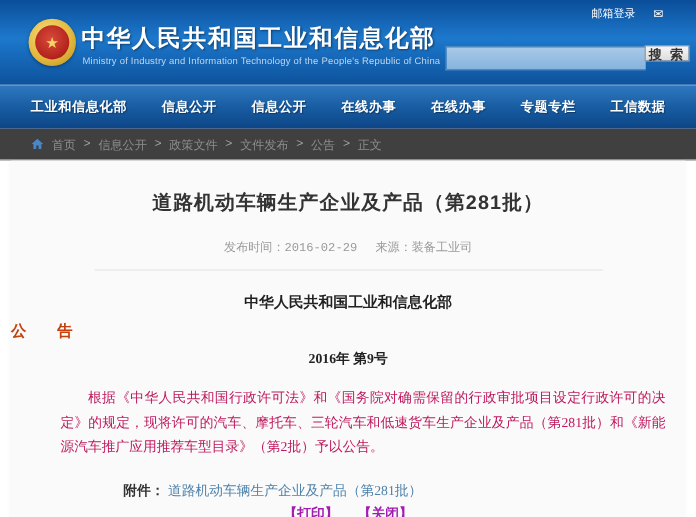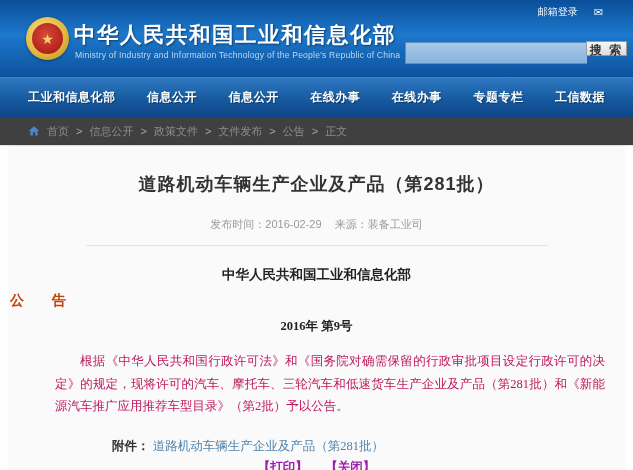--- a/index.html
+++ b/index.html
@@ -103,21 +103,21 @@
     background:#fafafa;
     box-shadow:0 0 5px rgba(0,0,0,.06);
   }
   .article-title {
     padding-top:26px; text-align:center;
     font-size:18px; font-weight:bold; color:#333;
     letter-spacing:1px;
   }
   .article-meta {
     margin-top:21px; text-align:center;
-    font-size:11px; color:#9a9a9a;
+    font-size:11px; color:#9a9a9a;font-family:Liberation Mono, monospace;
   }
   .article-meta span { margin:0 5px; }
   .meta-sep {
     width:462px; margin:13px auto 0;
     border:none; border-top:1px solid #e4e4e4;
   }
   .doc-serif { font-family:"Liberation Serif", serif; }
   .org-line   { margin-top:20px; text-align:center; font-size:13.5px; font-weight:bold; color:#222; }
   .notice-line{ margin-top:8px;  text-align:left; font-size:14px;   font-weight:bold; color:#c2410c; }
   .number-line{ margin-top:8px;  text-align:center; font-size:12.5px; font-weight:bold; color:#222; }

